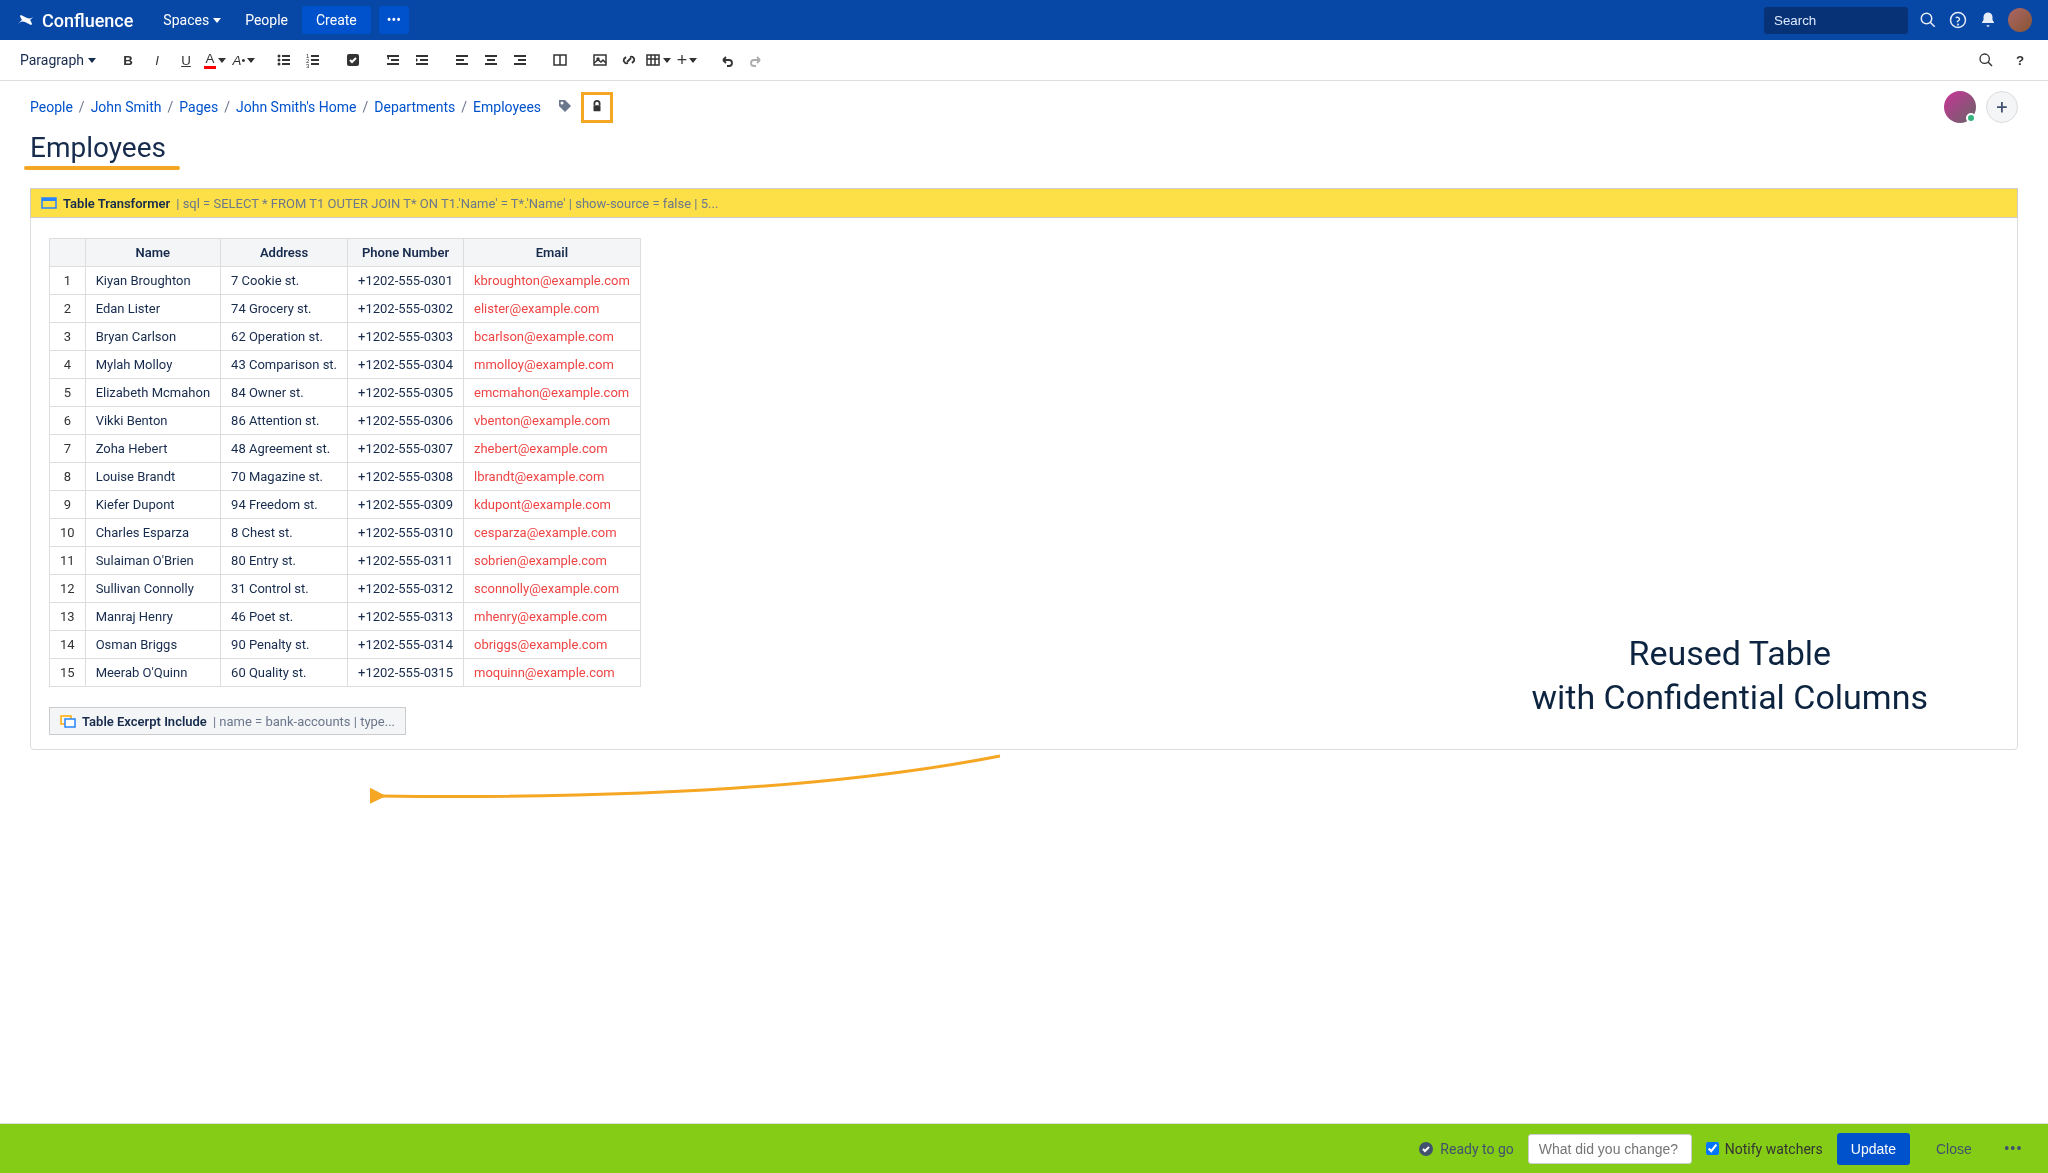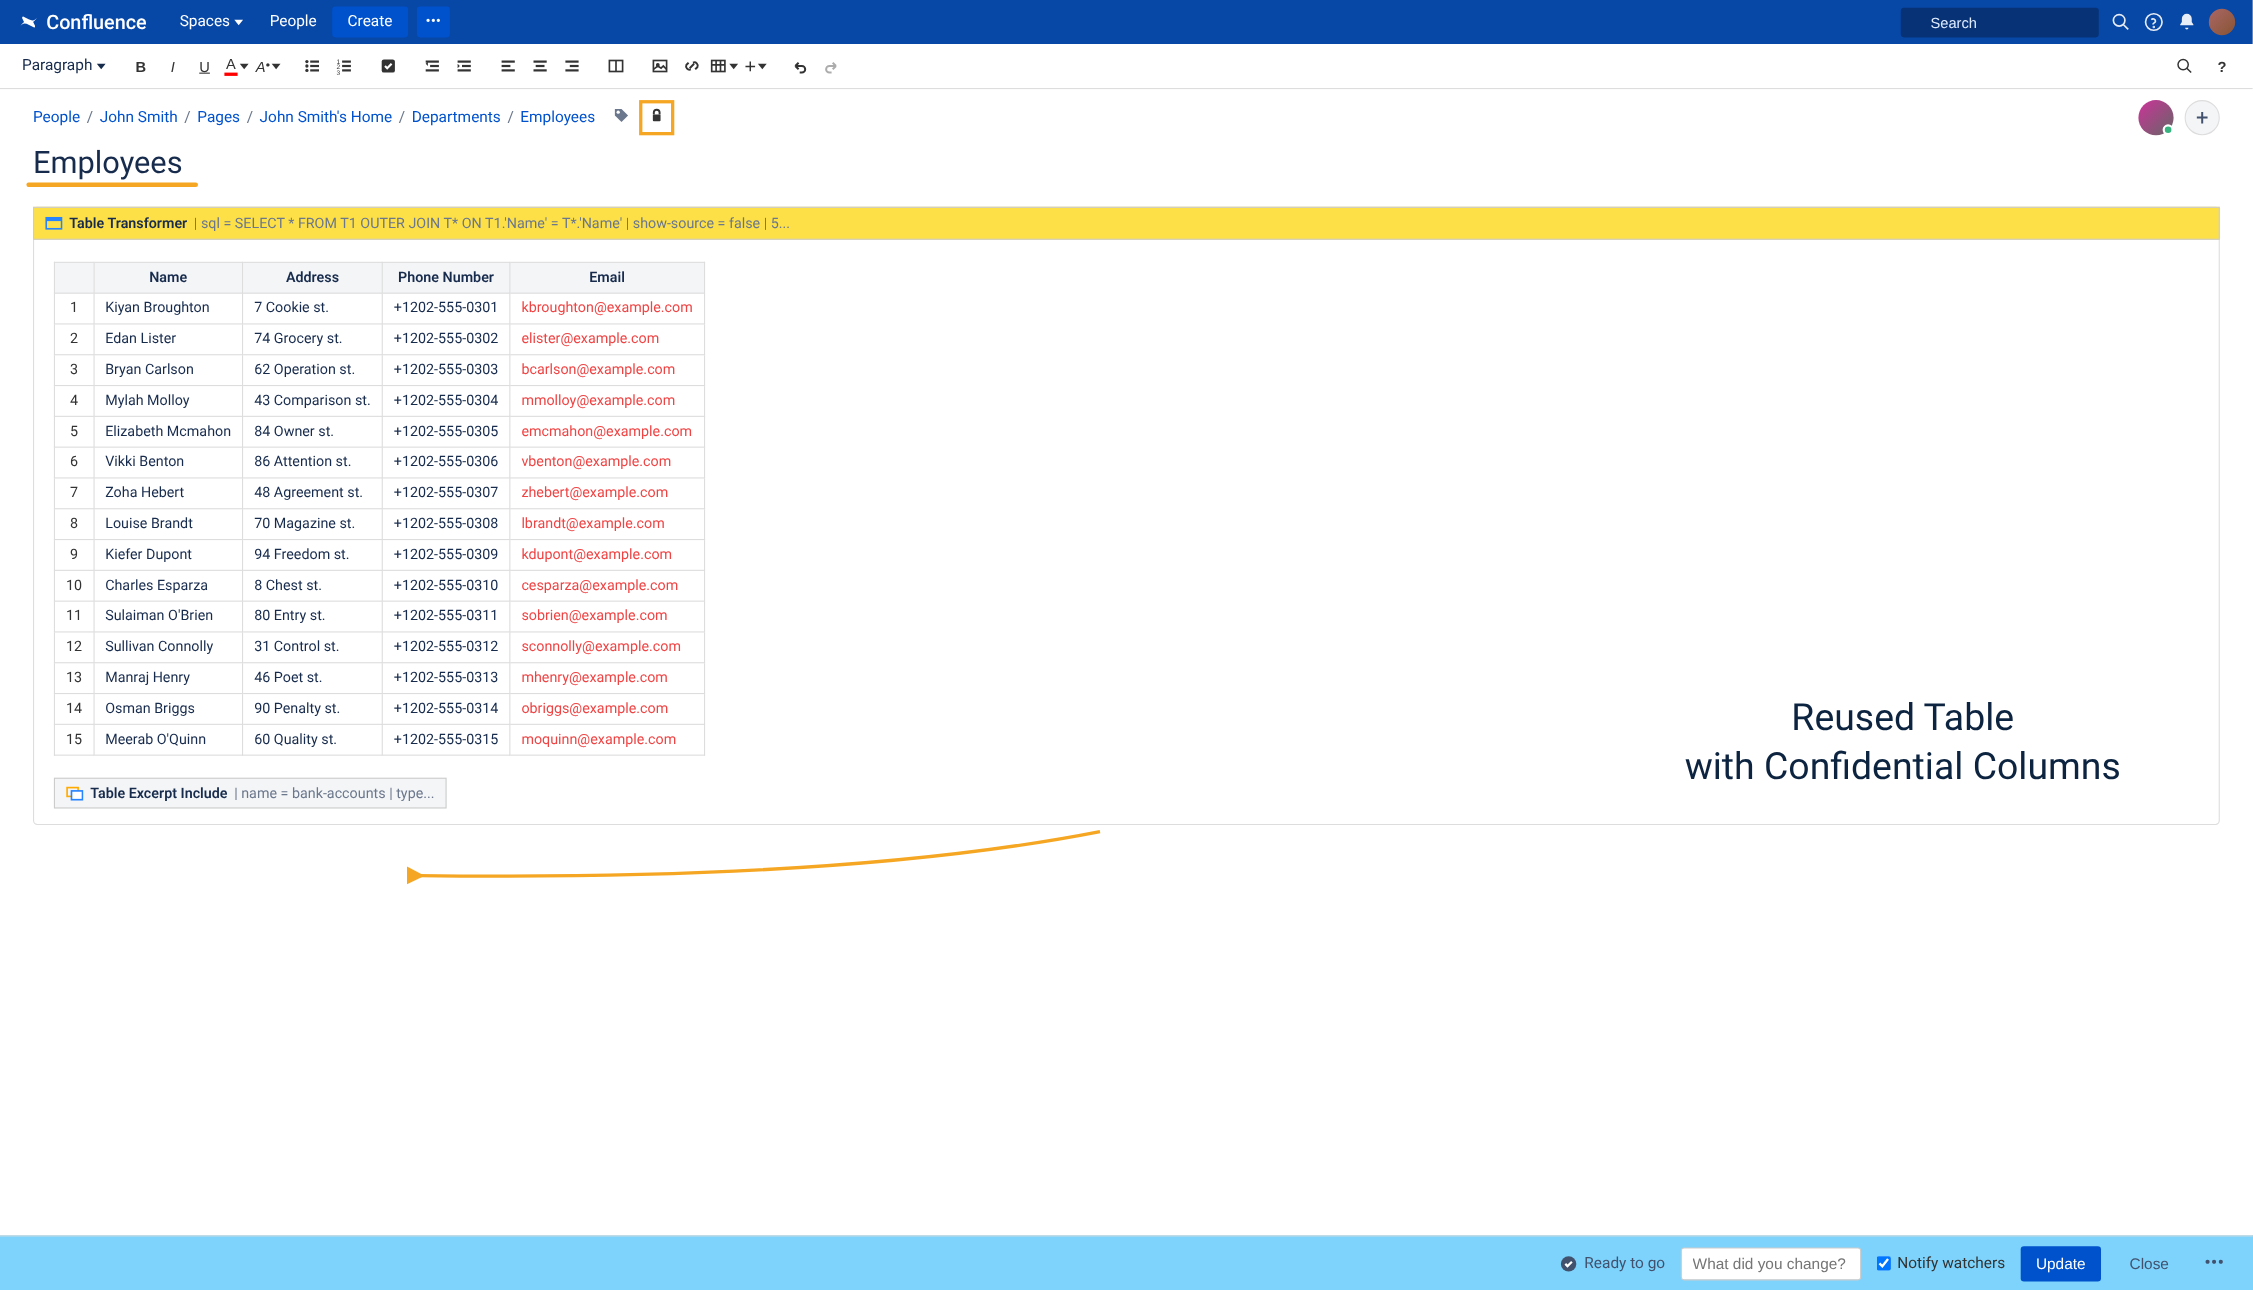--- a/index.html
+++ b/index.html
@@ -46,22 +46,22 @@
   padding: 6px 8px;
   border-radius: 3px;
   cursor: pointer;
   margin-left: 4px;
 }
 .nav-right { margin-left: auto; display: flex; align-items: center; gap: 10px; }
 .search-box {
   background: rgba(9,30,66,0.48);
   border: none;
   color: #fff;
-  padding: 6px 27px;
-  width: 180px;
+  padding: 6px 10px;
+  width: 144px;
   border-radius: 3px;
 }
 .search-box::placeholder { color: #deebff; }
 .nav-icon { cursor: pointer; opacity: 0.9; width: 20px; height: 20px; display:flex; align-items:center; justify-content:center; }
 .avatar { width: 24px; height: 24px; border-radius: 50%; background: #ccc; }
 
 .toolbar {
   border-bottom: 1px solid #ddd;
   padding: 6px 14px;
   display: flex;
@@ -235,21 +235,21 @@
   height: 60px;
   pointer-events: none;
 }
 
 .footer-bar {
   position: fixed;
   bottom: 0;
   left: 0;
   right: 0;
   height: 50px;
-  background: #7dd3fc;
+  background: #84cc16;
   border-top: 1px solid #ddd;
   display: flex;
   align-items: center;
   justify-content: flex-end;
   gap: 14px;
   padding: 0 20px;
 }
 .ready { display: flex; align-items: center; gap: 6px; color: #42526E; font-size: 14px;}
 .change-input {
   border: 1px solid #ccc;

